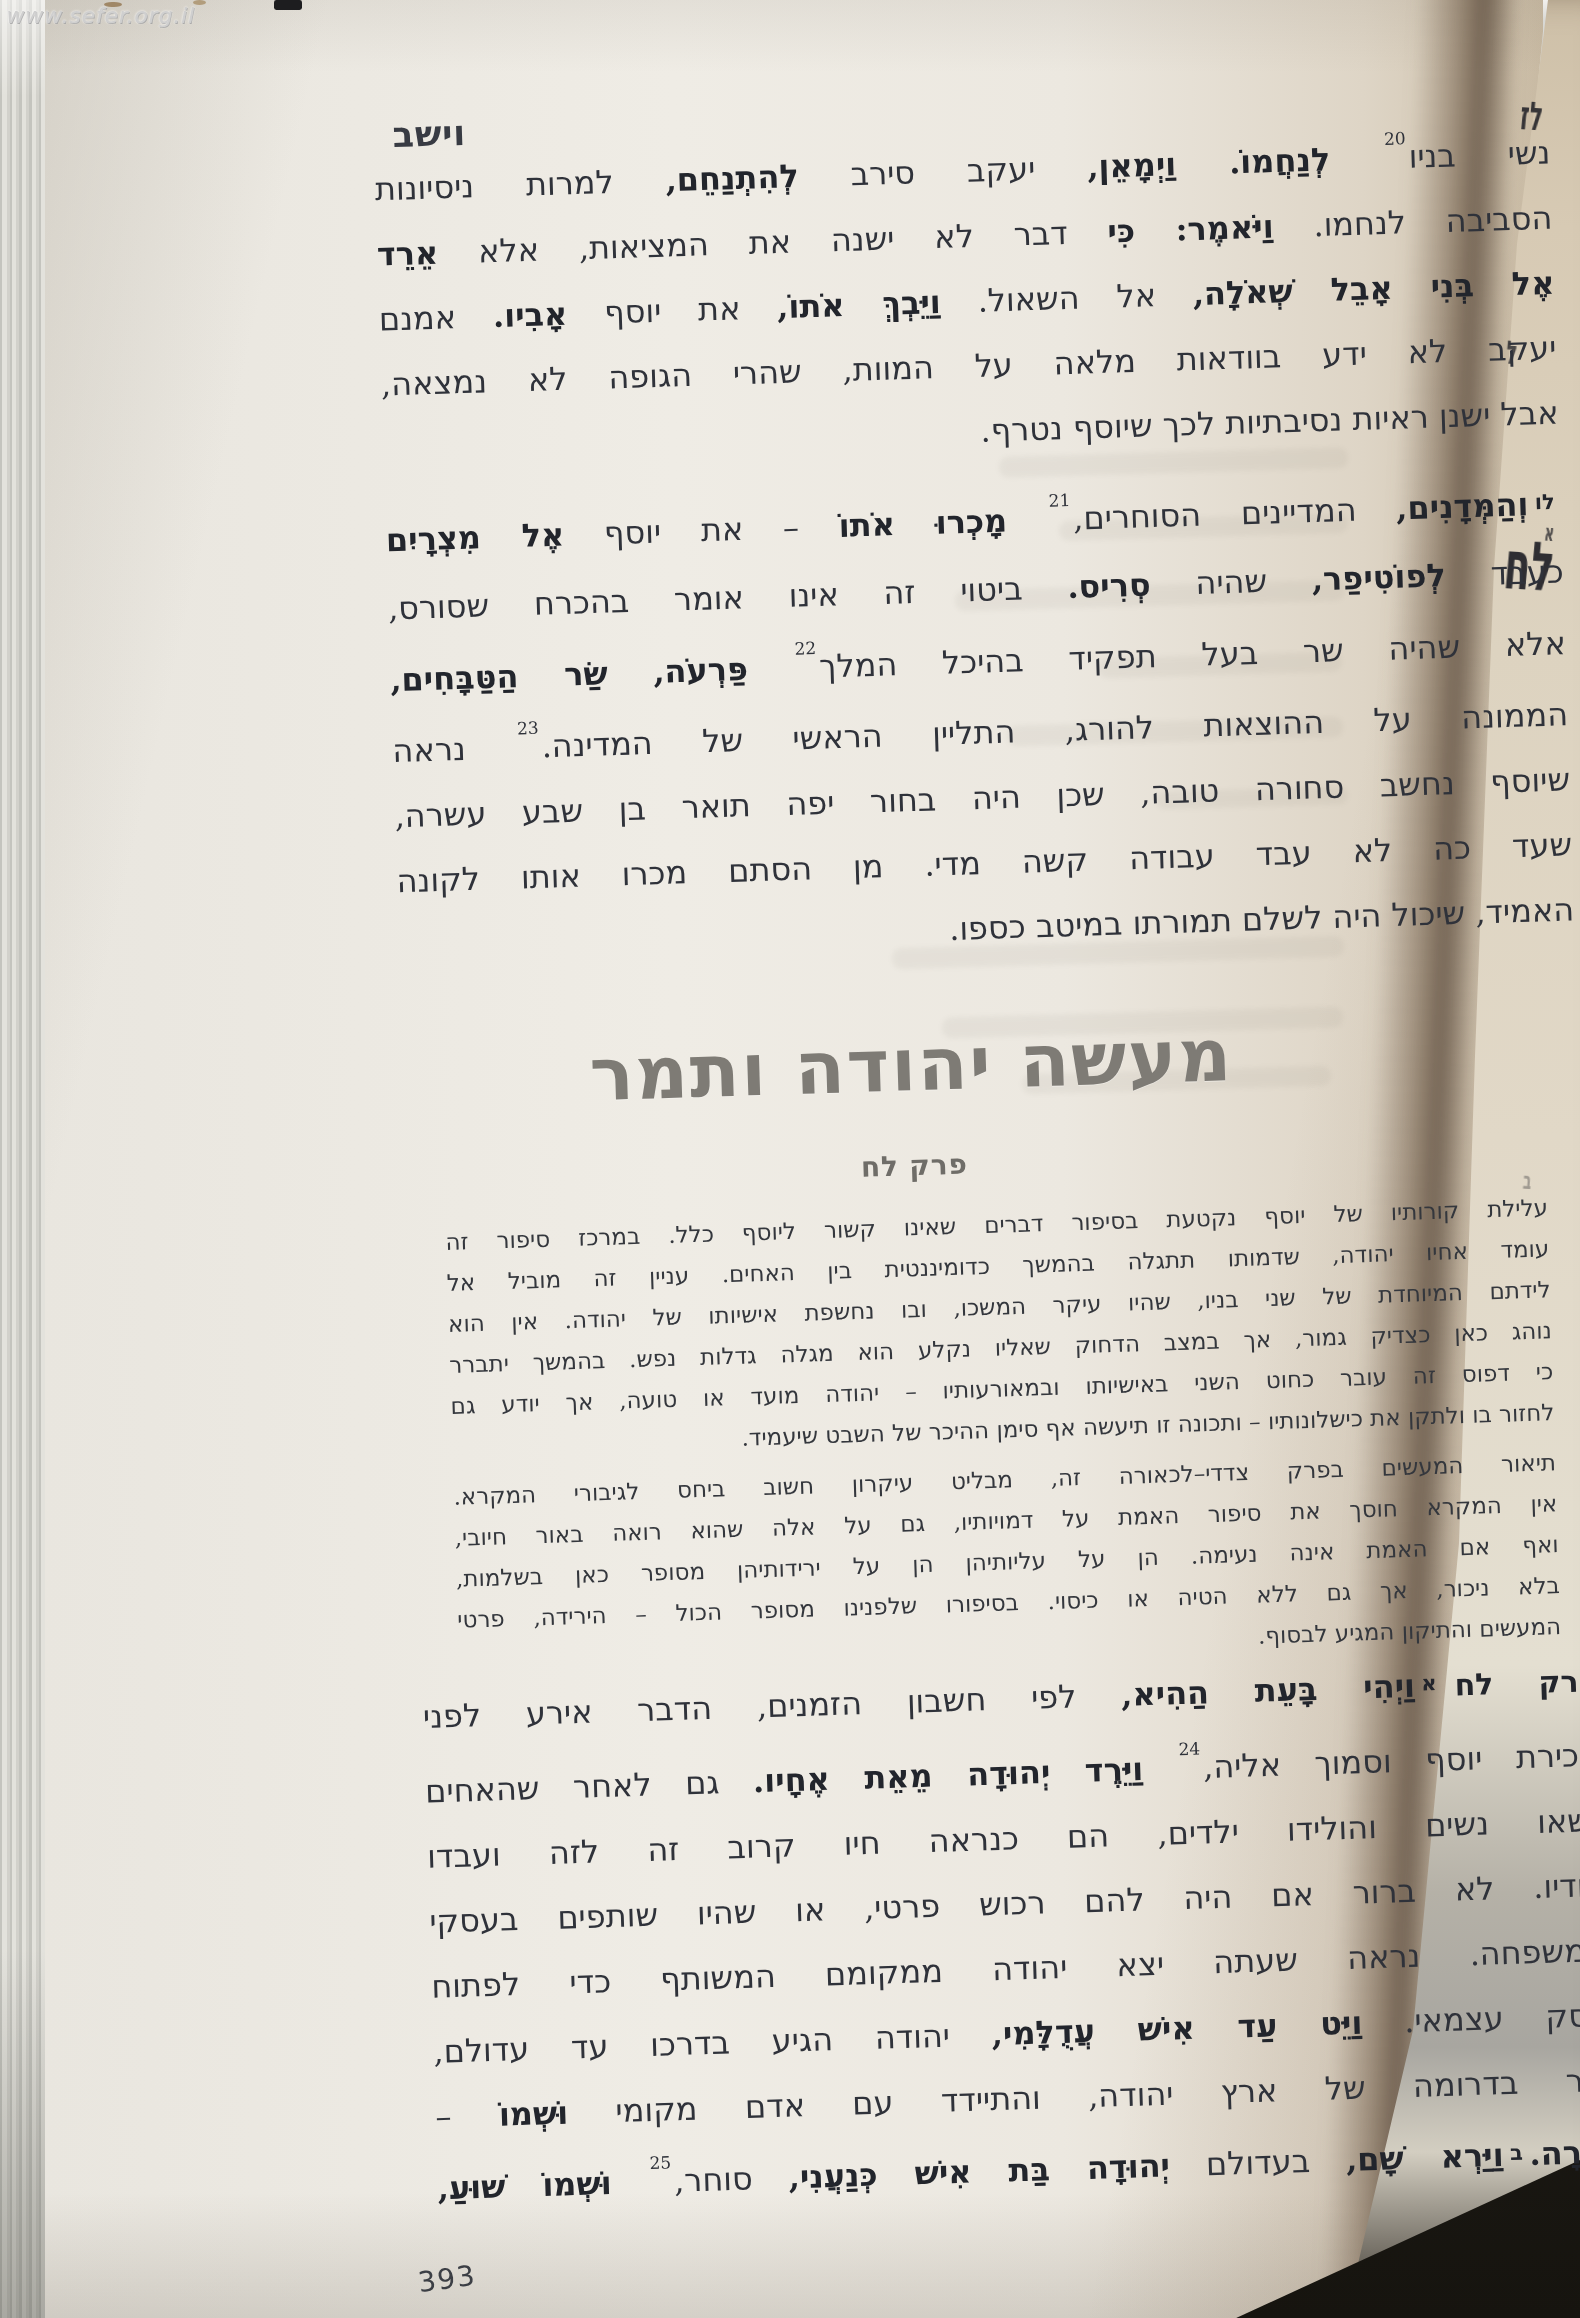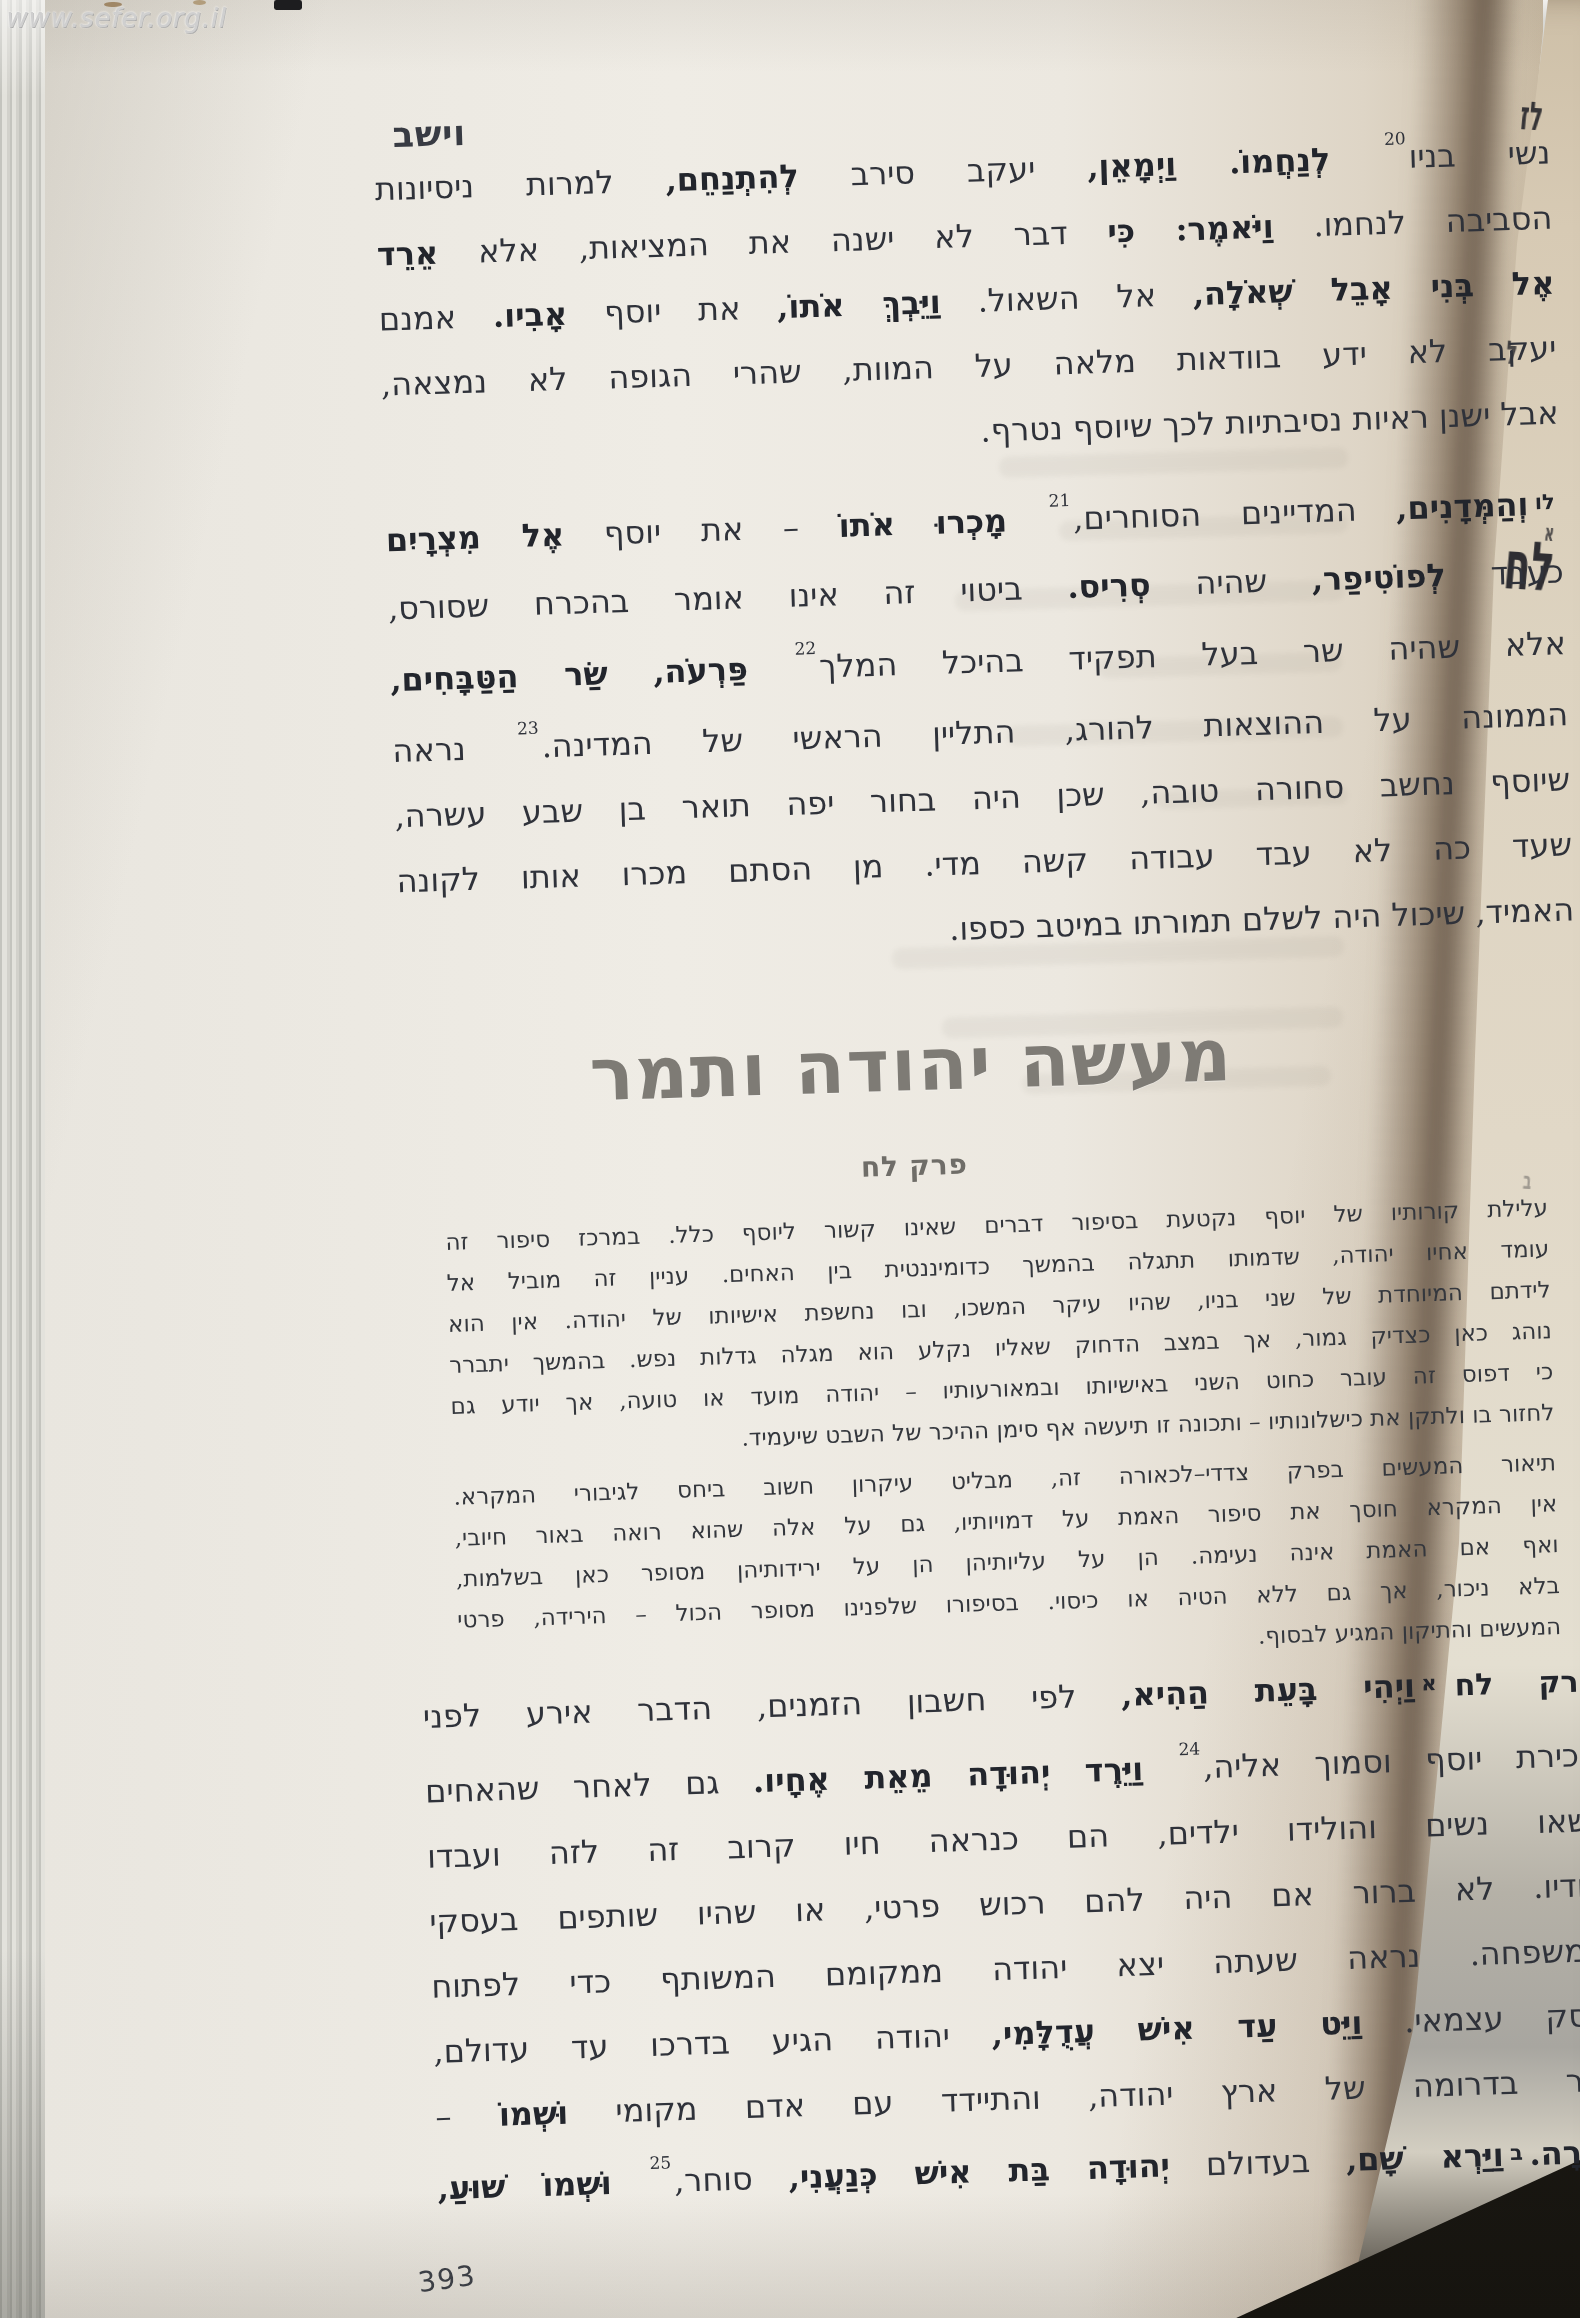--- a/index.html
+++ b/index.html
@@ -57,21 +57,21 @@
     position:absolute;color:#26262b;font-weight:bold;
     transform:scaleX(.58) skewY(-7deg) rotate(9deg);
     filter:blur(0.5px);line-height:1;font-family:"DejaVu Serif","DejaVu Sans",serif;
   }
   
   .ghost{position:absolute;background:#7a7468;opacity:.075;border-radius:9.7px;
     filter:blur(2.4px);transform:rotate(-1.6deg);}
   
   .watermark{
     position:absolute;left:6.5px;top:3.2px;font-family:"DejaVu Sans",sans-serif;
-    font-style:italic;font-size:26px;letter-spacing:0.8px;color:#cfcfcf;
+    font-style:italic;font-size:22px;letter-spacing:0.8px;color:#cfcfcf;
     text-shadow:0 0 2.4px #ffffff,0.8px 0.8px 0 #9a9a9a;z-index:9;
   }
   
   #content{
     position:absolute;left:45px;top:0;width:1494px;height:2319px;
     transform:rotate(-1.8deg);transform-origin:1494px 0;
     color:#2f323a;z-index:5;
   }
   .block{position:absolute;right:0;direction:rtl;}
   .line{text-align:justify;text-align-last:justify;}

